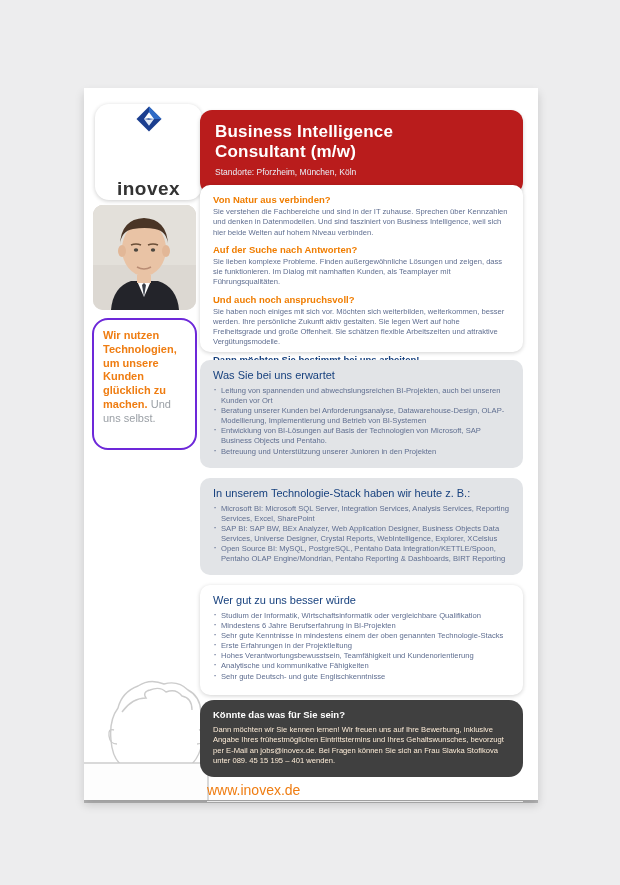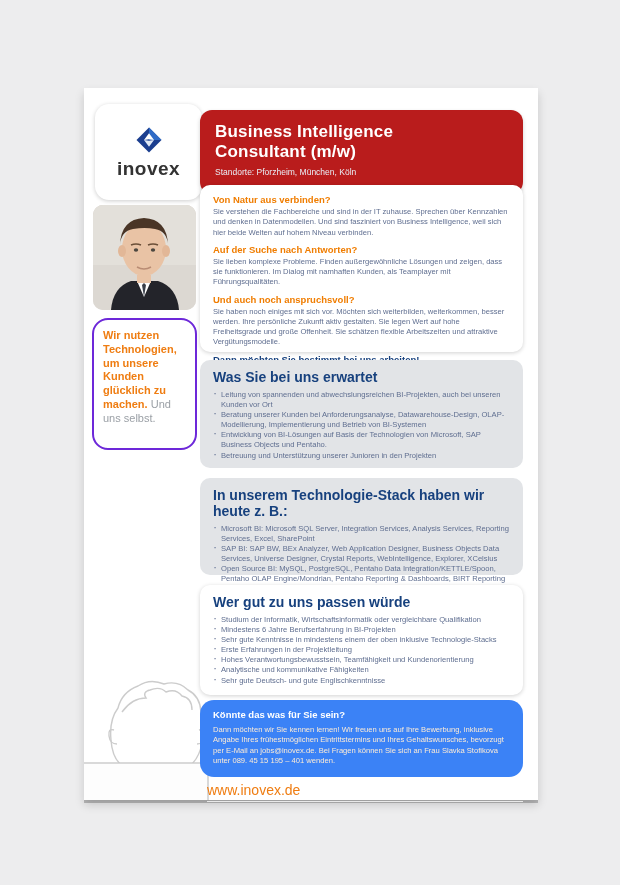--- a/index.html
+++ b/index.html
@@ -10,21 +10,21 @@
     position:absolute; left:84px; top:88px; width:454px; height:712px;
     background:#ffffff;
     box-shadow:0 3px 0 rgba(0,0,0,0.22), 0 5px 9px rgba(0,0,0,0.16);
   }
 
   
   .logo-card {
     position:absolute; left:11px; top:16px; width:107px; height:96px;
     background:#fff; border-radius:14px;
     box-shadow:0 1px 4px rgba(0,0,0,0.20);
-    display:flex; flex-direction:column; align-items:center; justify-content:center; gap:3px;
+    display:flex; flex-direction:column; align-items:center; justify-content:space-between; gap:3px;
   }
   .brand { font-size:19px; font-weight:600; color:#333; letter-spacing:0.5px; }
 
   .photo {
     position:absolute; left:9px; top:117px; width:103px; height:105px;
     border-radius:10px; overflow:hidden; background:#ddd9d3;
   }
   .photo svg { display:block; }
 
   .quote {
@@ -48,25 +48,25 @@
   .card {
     position:absolute; left:116px; width:323px; border-radius:10px; padding:9px 13px;
   }
   .white { background:#fff; box-shadow:0 1px 4px rgba(0,0,0,0.18); }
   .gray  { background:#e2e4e7; }
 
   .intro  { top:97px;  height:167px; }
   .g1     { top:272px; height:108px; }
   .g2     { top:390px; height:97px;  }
   .fit    { top:497px; height:110px; }
-  .ocard  { top:612px; height:77px; background:#3b82f6; border-radius:14px; padding:9px 13px; }
+  .ocard  { top:612px; height:77px; background:#404040; border-radius:14px; padding:9px 13px; }
 
   .sec { margin-bottom:6px; }
   .h-or { color:#f07d00; font-size:9.5px; font-weight:bold; margin-bottom:2px; }
-  .h-nv { color:#17417e; font-size:14px; font-weight:bold; margin-bottom:5px; }
+  .h-nv { color:#17417e; font-size:11px; font-weight:normal; margin-bottom:5px; }
   .h-wh { color:#ffffff; font-size:9.5px; font-weight:bold; margin-bottom:5px; }
   .body-txt { color:#5f6e90; font-size:7.6px; line-height:1.35; }
   .closing { color:#17417e; font-size:9.5px; font-weight:bold; margin-top:2px; }
 
   ul.blist { list-style:none; }
   ul.blist li {
     position:relative; padding-left:8px;
     color:#5f6e90; font-size:7.6px; line-height:1.33;
   }
   ul.blist li::before { content:"·"; position:absolute; left:1px; top:-1px; font-weight:bold; }
@@ -167,25 +167,25 @@
   <div class="card gray g2">
     <div class="h-nv">In unserem Technologie-Stack haben wir heute z. B.:</div>
     <ul class="blist">
         <li>Microsoft BI: Microsoft SQL Server, Integration Services, Analysis Services, Reporting Services, Excel, SharePoint</li>
         <li>SAP BI: SAP BW, BEx Analyzer, Web Application Designer, Business Objects Data Services, Universe Designer, Crystal Reports, WebIntelligence, Explorer, XCelsius</li>
         <li>Open Source BI: MySQL, PostgreSQL, Pentaho Data Integration/KETTLE/Spoon, Pentaho OLAP Engine/Mondrian, Pentaho Reporting &amp; Dashboards, BIRT Reporting</li>
       </ul>
   </div>
 
   <div class="card white fit">
-    <div class="h-nv">Wer gut zu uns passen würde</div>
+    <div class="h-nv">Wer gut zu uns besser würde</div>
     <ul class="blist">
         <li>Studium der Informatik, Wirtschaftsinformatik oder vergleichbare Qualifikation</li>
         <li>Mindestens 6 Jahre Berufserfahrung in BI-Projekten</li>
-        <li>Sehr gute Kenntnisse in mindestens einem der oben inklusive Technologie-Stacks</li>
+        <li>Sehr gute Kenntnisse in mindestens einem der oben genannten Technologie-Stacks</li>
         <li>Erste Erfahrungen in der Projektleitung</li>
         <li>Hohes Verantwortungsbewusstsein, Teamfähigkeit und Kundenorientierung</li>
         <li>Analytische und kommunikative Fähigkeiten</li>
         <li>Sehr gute Deutsch- und gute Englischkenntnisse</li>
       </ul>
   </div>
 
   <div class="card ocard">
     <div class="h-wh">Könnte das was für Sie sein?</div>
     <p>Dann möchten wir Sie kennen lernen! Wir freuen uns auf Ihre Bewerbung, inklusive Angabe Ihres frühestmöglichen Eintrittstermins und Ihres Gehaltswunsches, bevorzugt per E-Mail an jobs@inovex.de. Bei Fragen können Sie sich an Frau Slavka Stofikova unter 089. 45 15 195 – 401  wenden.</p>

